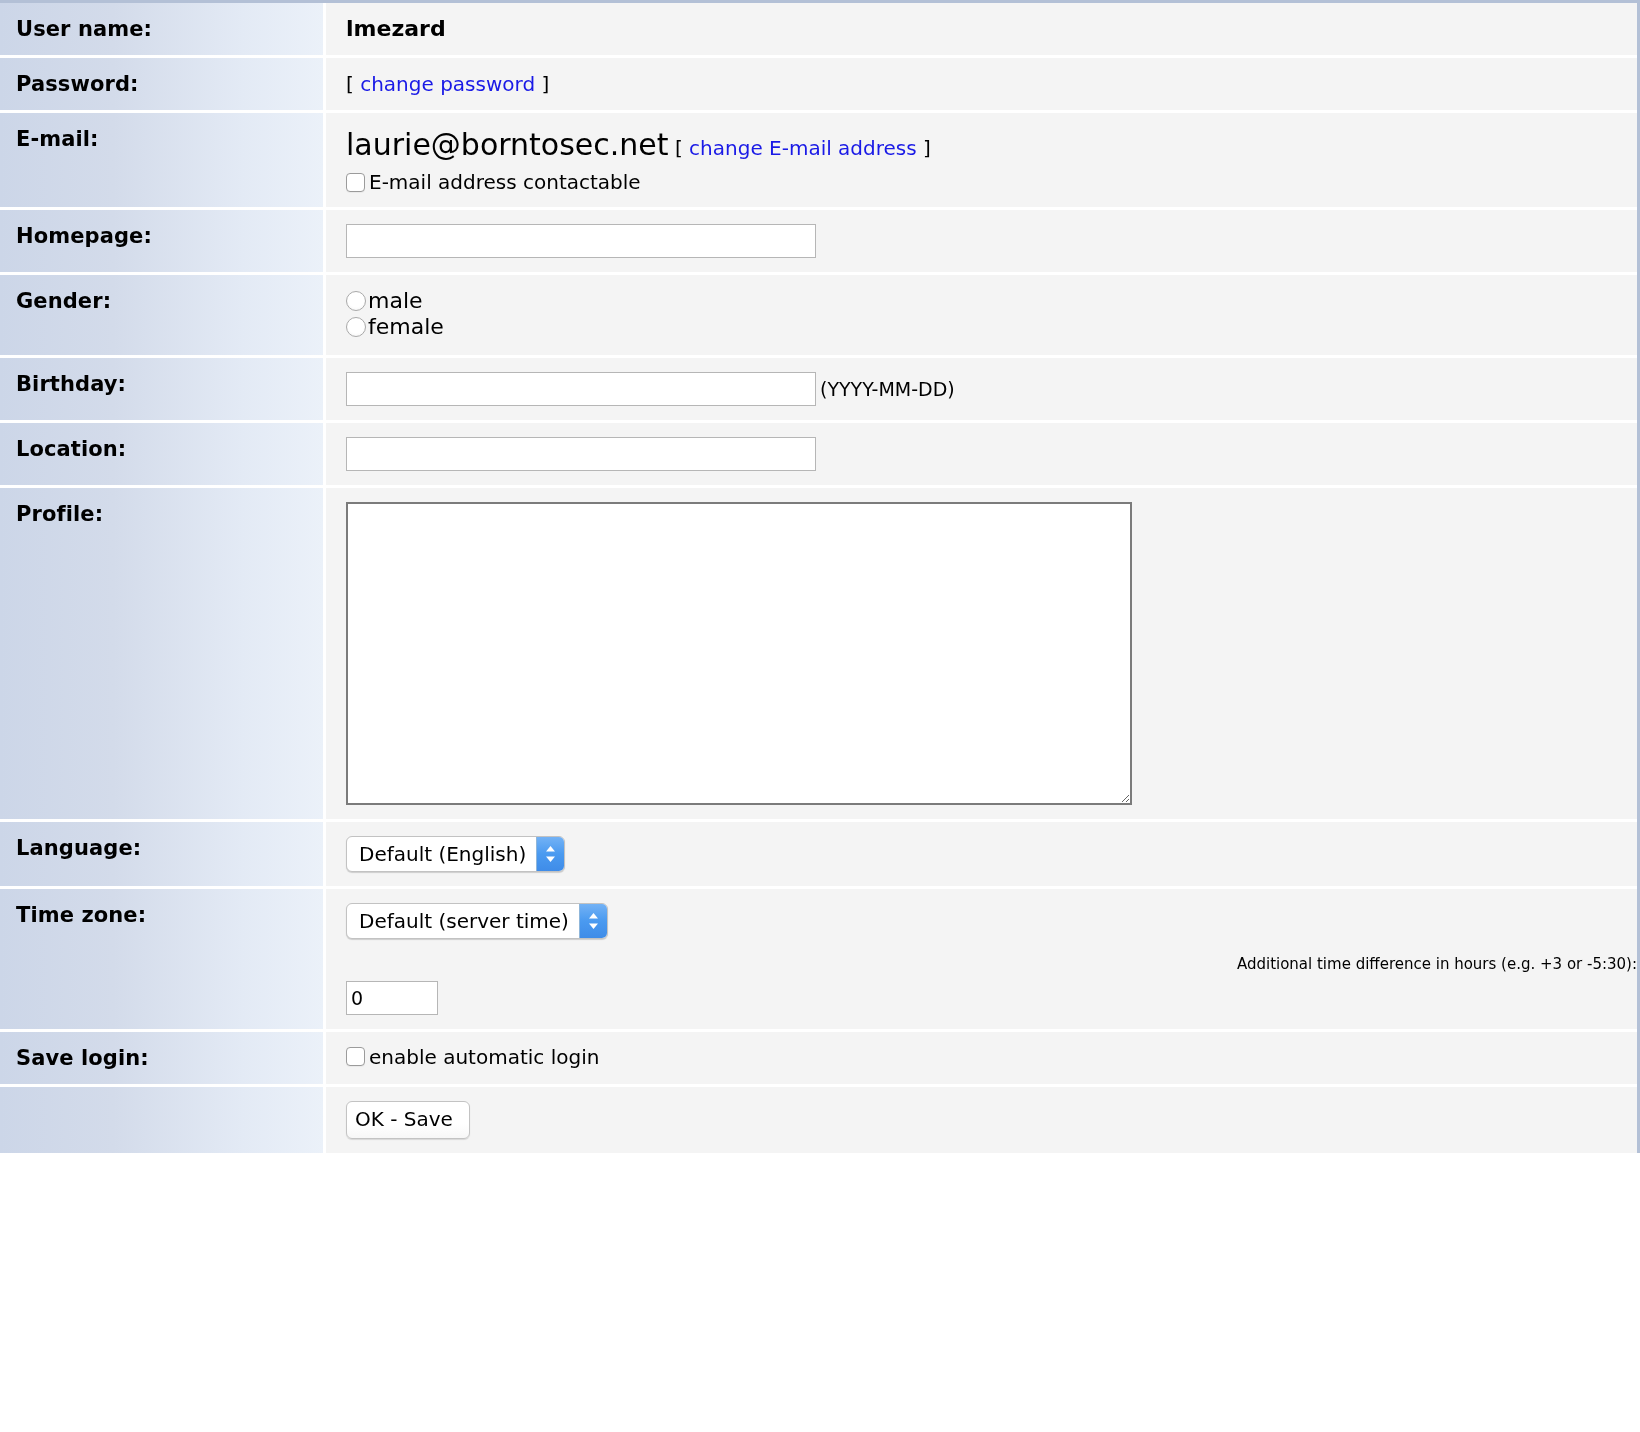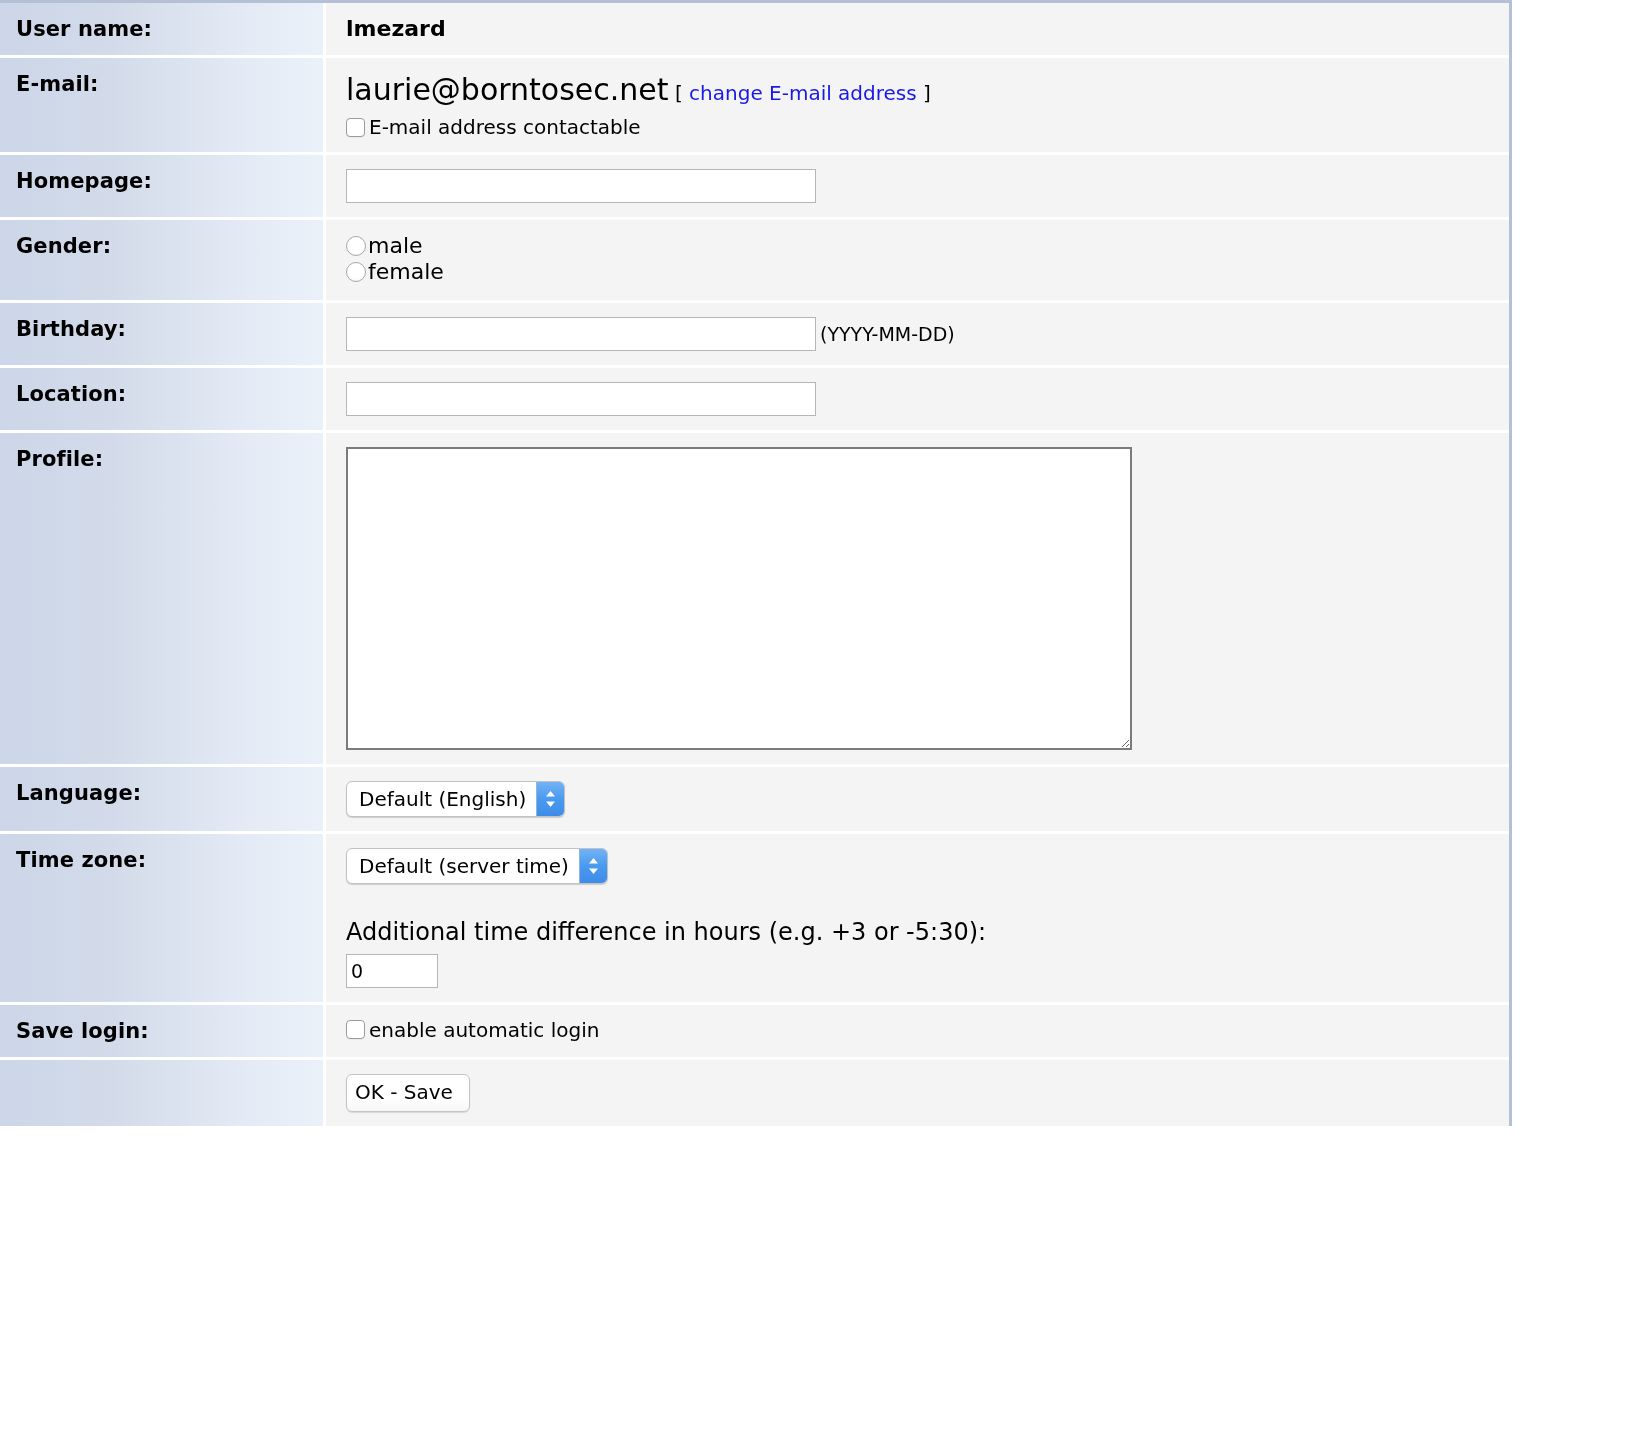--- a/index.html
+++ b/index.html
@@ -9,21 +9,21 @@
     background: #ffffff;
   }
   body {
     font-family: "DejaVu Sans", "Liberation Sans", sans-serif;
     font-size: 20px;
     color: #000000;
     width: 1640px;
   }
 
   .profile-table {
-    width: 1512px;
+    width: 1640px;
     border-collapse: separate;
     border-spacing: 0;
     border-top: 3px solid #b3c0d6;
     border-right: 3px solid #b3c0d6;
     border-left: 0;
     border-bottom: 0;
     background: #ffffff;
   }
 
   .profile-table tr { background: transparent; }
@@ -201,38 +201,47 @@
     color: #000;
     background: linear-gradient(to bottom, #ffffff 0%, #ffffff 60%, #f7f7f7 100%);
     border: 1px solid #c3c3c3;
     border-radius: 6px;
     padding: 5px 16px 7px 8px;
     box-shadow: 0 1px 1px rgba(0,0,0,0.12);
     cursor: pointer;
   }
 
   .tz-hint {
-    font-size: 24px;
-    margin-top: 34px;
+    font-size: 15px;
+    margin-top: 16px;
     margin-bottom: 8px;
+    text-align: right;
   }
 </style>
 </head>
 <body>
 
 <table class="profile-table">
   <tbody>
 
     <tr>
       <td class="label-cell">User name:</td>
       <td class="value-cell">
         <span class="plain-value">lmezard</span>
       </td>
     </tr>
 
+    <tr>
+      <td class="label-cell">Password:</td>
+      <td class="value-cell">
+        <span class="link-wrap"><span class="bracket">[</span>
+          <a class="link" href="#">change password</a>
+          <span class="bracket">]</span></span>
+      </td>
+    </tr>
 
     <tr>
       <td class="label-cell">E-mail:</td>
       <td class="value-cell">
         <div class="email-row-line1"><span class="email-address">laurie@borntosec.net</span>
           <span class="bracket">[</span>
           <a class="link" href="#">change E-mail address</a>
           <span class="bracket">]</span></div>
         <label class="cb-line">
           <input type="checkbox" style="">

